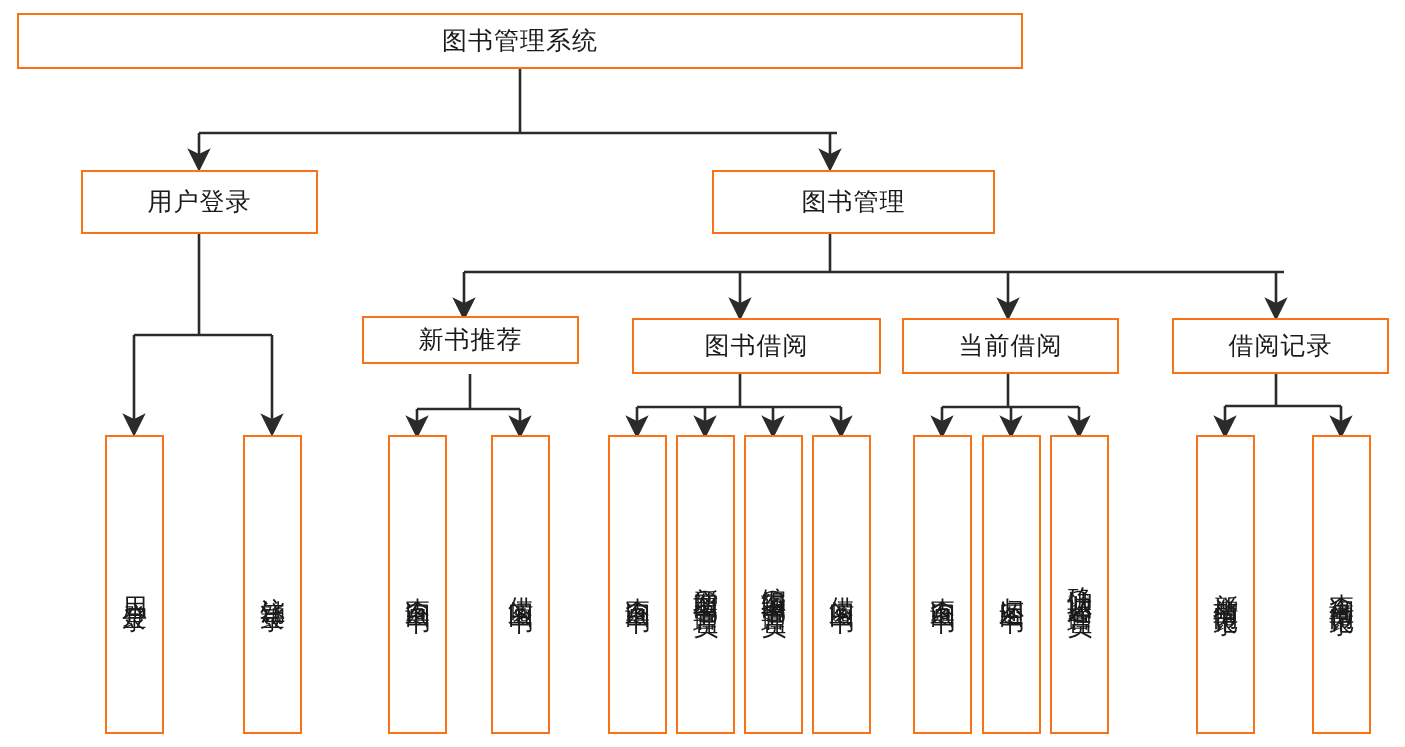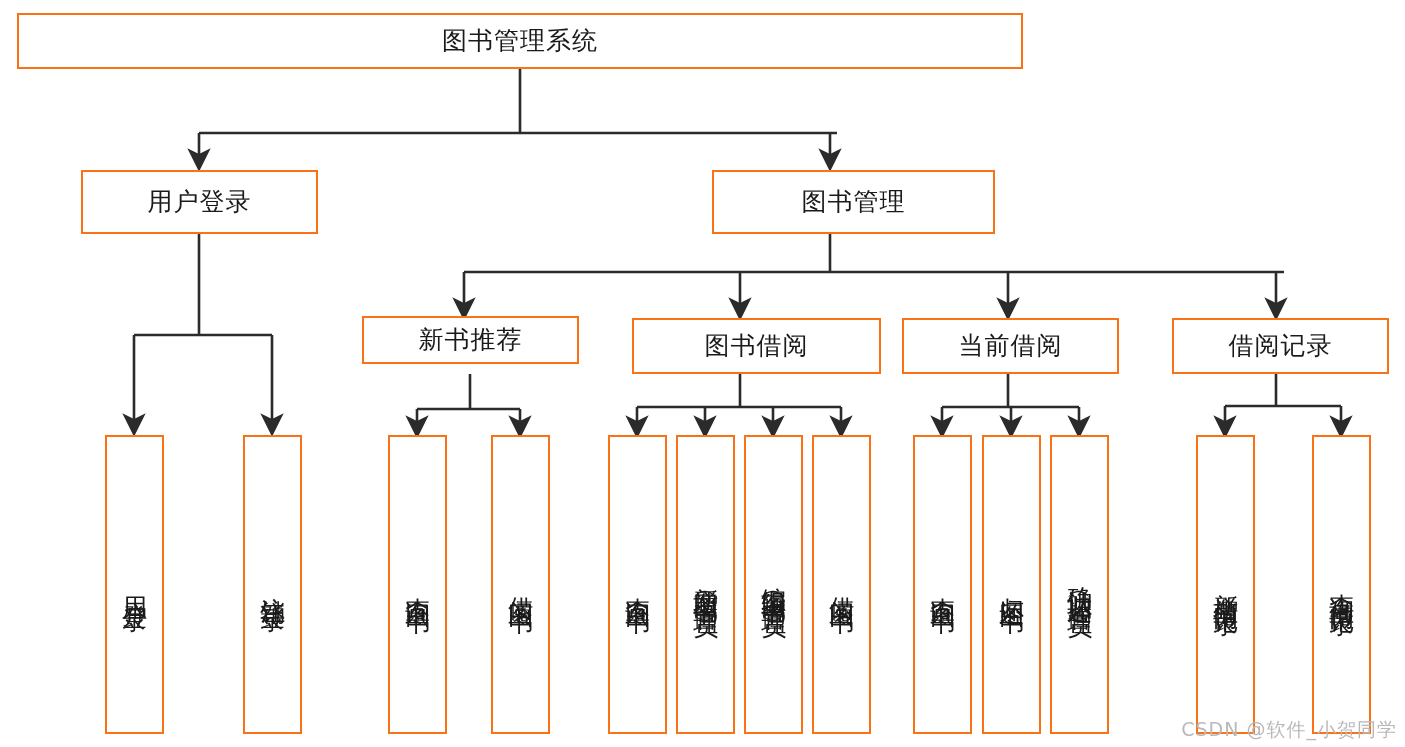--- a/index.html
+++ b/index.html
@@ -152,14 +152,13 @@
   <div class="node node-v leaf" style="left:744px">编辑图书（管理员）</div>
   <div class="node node-v leaf" style="left:812px">借阅图书</div>
 
   <div class="node node-v leaf" style="left:913px">查询图书</div>
   <div class="node node-v leaf" style="left:982px">归还图书</div>
   <div class="node node-v leaf" style="left:1050px">确认归还（管理员）</div>
 
   <div class="node node-v leaf" style="left:1196px">新增借阅记录</div>
   <div class="node node-v leaf" style="left:1312px">查询借阅记录</div>
 
-  <div id="watermark">CSDN @软件_小贺同学</div>
 </div>
 
 </body></html>

